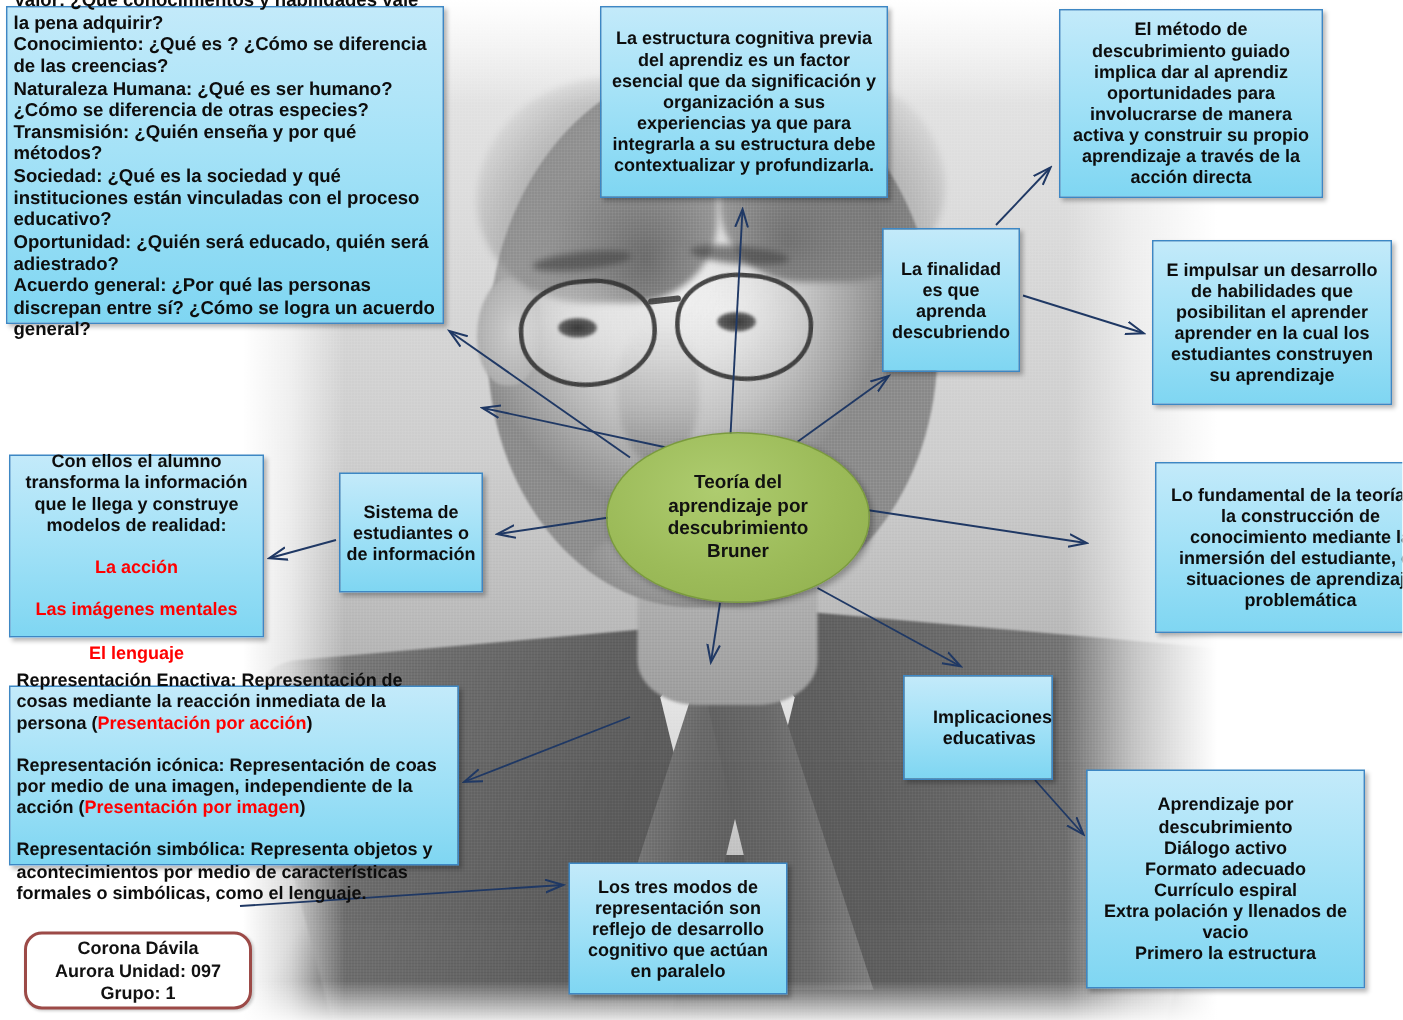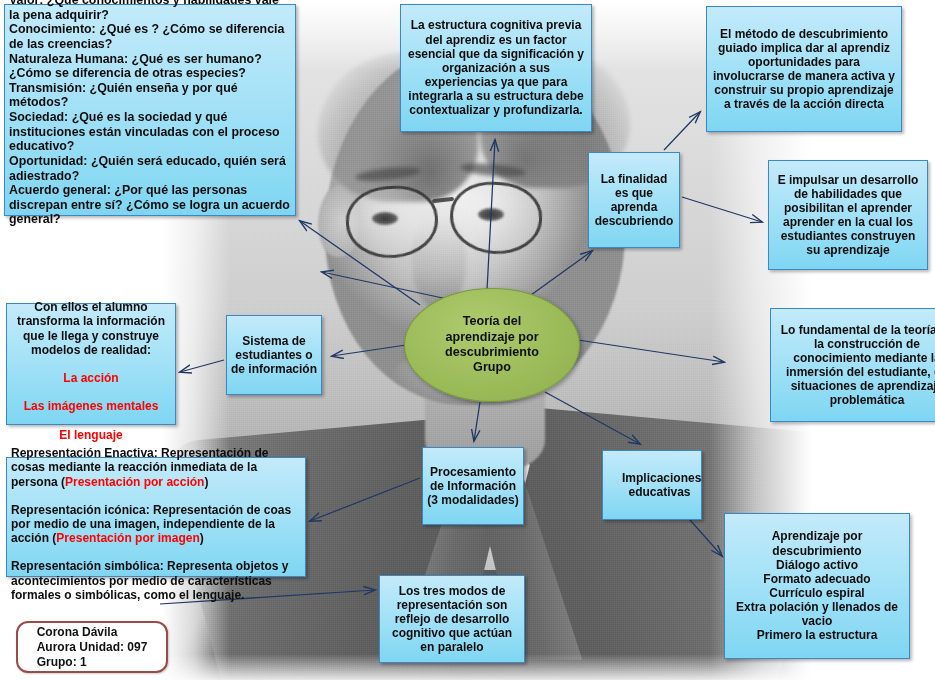--- a/index.html
+++ b/index.html
@@ -223,28 +223,28 @@
     color: #111; font-weight: bold; line-height: 1.22; text-align: center;
   }
 
   .authorbox {
     position: absolute;
     box-sizing: border-box;
     border: 2px solid #9c4a47;
     border-radius: 12px;
     background: #ffffff;
     display: flex; align-items: center; justify-content: center;
-    color: #111; font-weight: bold; line-height: 1.25; text-align: left;
+    color: #111; font-weight: bold; line-height: 1.25; text-align: center;
     box-shadow: 1px 1px 2px rgba(0,0,0,0.2);
   }
 
   
   #n-preguntas   { left: 4px;   top: 4px;   width: 292px; height: 212px; font-size: 12.4px; }
   #n-estructura  { left: 400px; top: 4px;   width: 192px; height: 128px; font-size: 12px; }
-  #n-metodo      { left: 706px; top: 6px;   width: 196px; height: 126px; font-size: 12px; }
+  #n-metodo      { left: 706px; top: 6px;   width: 176px; height: 126px; font-size: 12px; }
   #n-finalidad   { left: 588px; top: 152px; width: 92px;  height: 96px;  font-size: 12px; }
   #n-impulsar    { left: 768px; top: 160px; width: 160px; height: 110px; font-size: 12px; }
   #n-teorias     { left: 214px; top: 241px; width: 100px; height: 44px;  font-size: 12px; }
   #n-conellos    { left: 6px;   top: 303px; width: 170px; height: 122px; font-size: 12px; }
   #n-sistema     { left: 226px; top: 315px; width: 96px;  height: 80px;  font-size: 12px; }
   #n-lofundam    { left: 770px; top: 308px; width: 194px; height: 114px; font-size: 12px; }
   #n-repres      { left: 6px;   top: 457px; width: 300px; height: 120px; font-size: 12px; }
   #n-procesam    { left: 422px; top: 447px; width: 102px; height: 78px;  font-size: 12px; }
   #n-implic      { left: 602px; top: 450px; width: 100px; height: 70px;  font-size: 12px; padding-left: 19px; }
   #n-tresmodos   { left: 379px; top: 575px; width: 146px; height: 88px;  font-size: 12px; }
@@ -356,23 +356,20 @@
   </div>
 
   <div class="node lft" id="n-repres">
     <div class="txt">
       <span>Representación Enactiva:  Representación de cosas mediante la reacción inmediata de la persona (</span><span class="red">Presentación por acción</span><span>)</span><br>
       <span>Representación icónica:  Representación de coas por medio de una imagen, independiente de la acción (</span><span class="red">Presentación por imagen</span><span>)</span><br>
       <span>Representación simbólica:  Representa objetos y acontecimientos por medio de características formales o simbólicas,  como el lenguaje.</span>
     </div>
   </div>
 
-  <div class="node ctr" id="n-procesam">
-    <div class="txt">Procesamiento de Información (3 modalidades)</div>
-  </div>
 
   <div class="node ctr" id="n-implic">
     <div class="txt">Implicaciones educativas</div>
   </div>
 
   <div class="node ctr" id="n-tresmodos">
     <div class="txt">Los tres modos de representación son reflejo de desarrollo cognitivo que actúan en paralelo</div>
   </div>
 
   <div class="node ctr" id="n-aprendizaje">
@@ -381,21 +378,21 @@
 Formato adecuado
 Currículo espiral
 Extra polación  y llenados de vacio
 Primero la estructura</div>
   </div>
 
   <div class="ellipse" id="n-centro">
     <div class="txt" style="white-space:pre-line;">Teoría del
 aprendizaje por
 descubrimiento
-Grupo</div>
+Bruner</div>
   </div>
 
   <div class="authorbox" id="n-autor">
     <div class="txt" style="white-space:pre-line;">Corona Dávila
 Aurora  Unidad: 097
 Grupo: 1</div>
   </div>
 
 </div>
 

